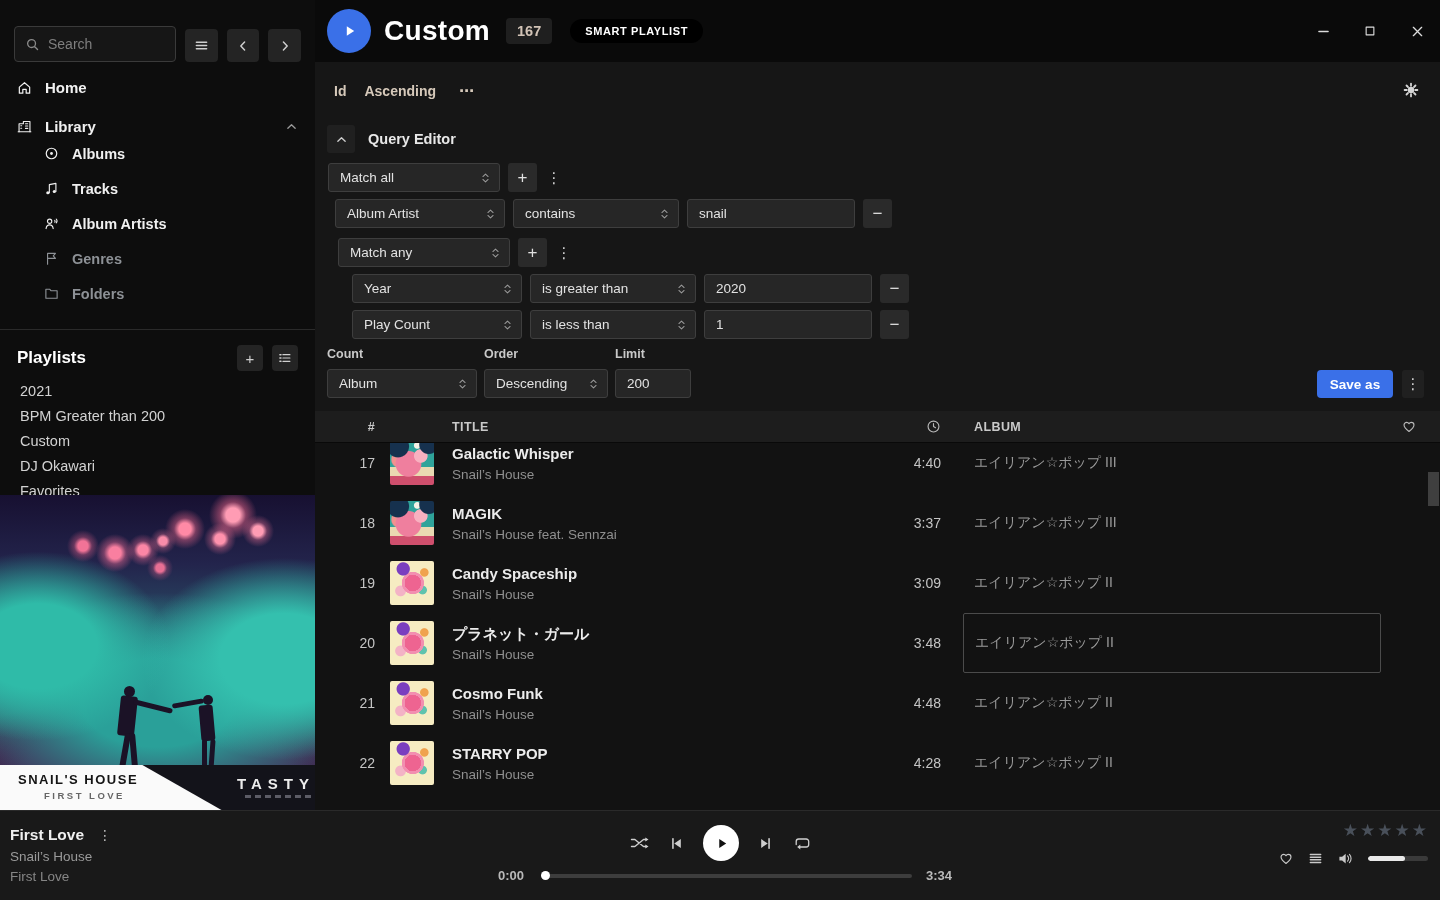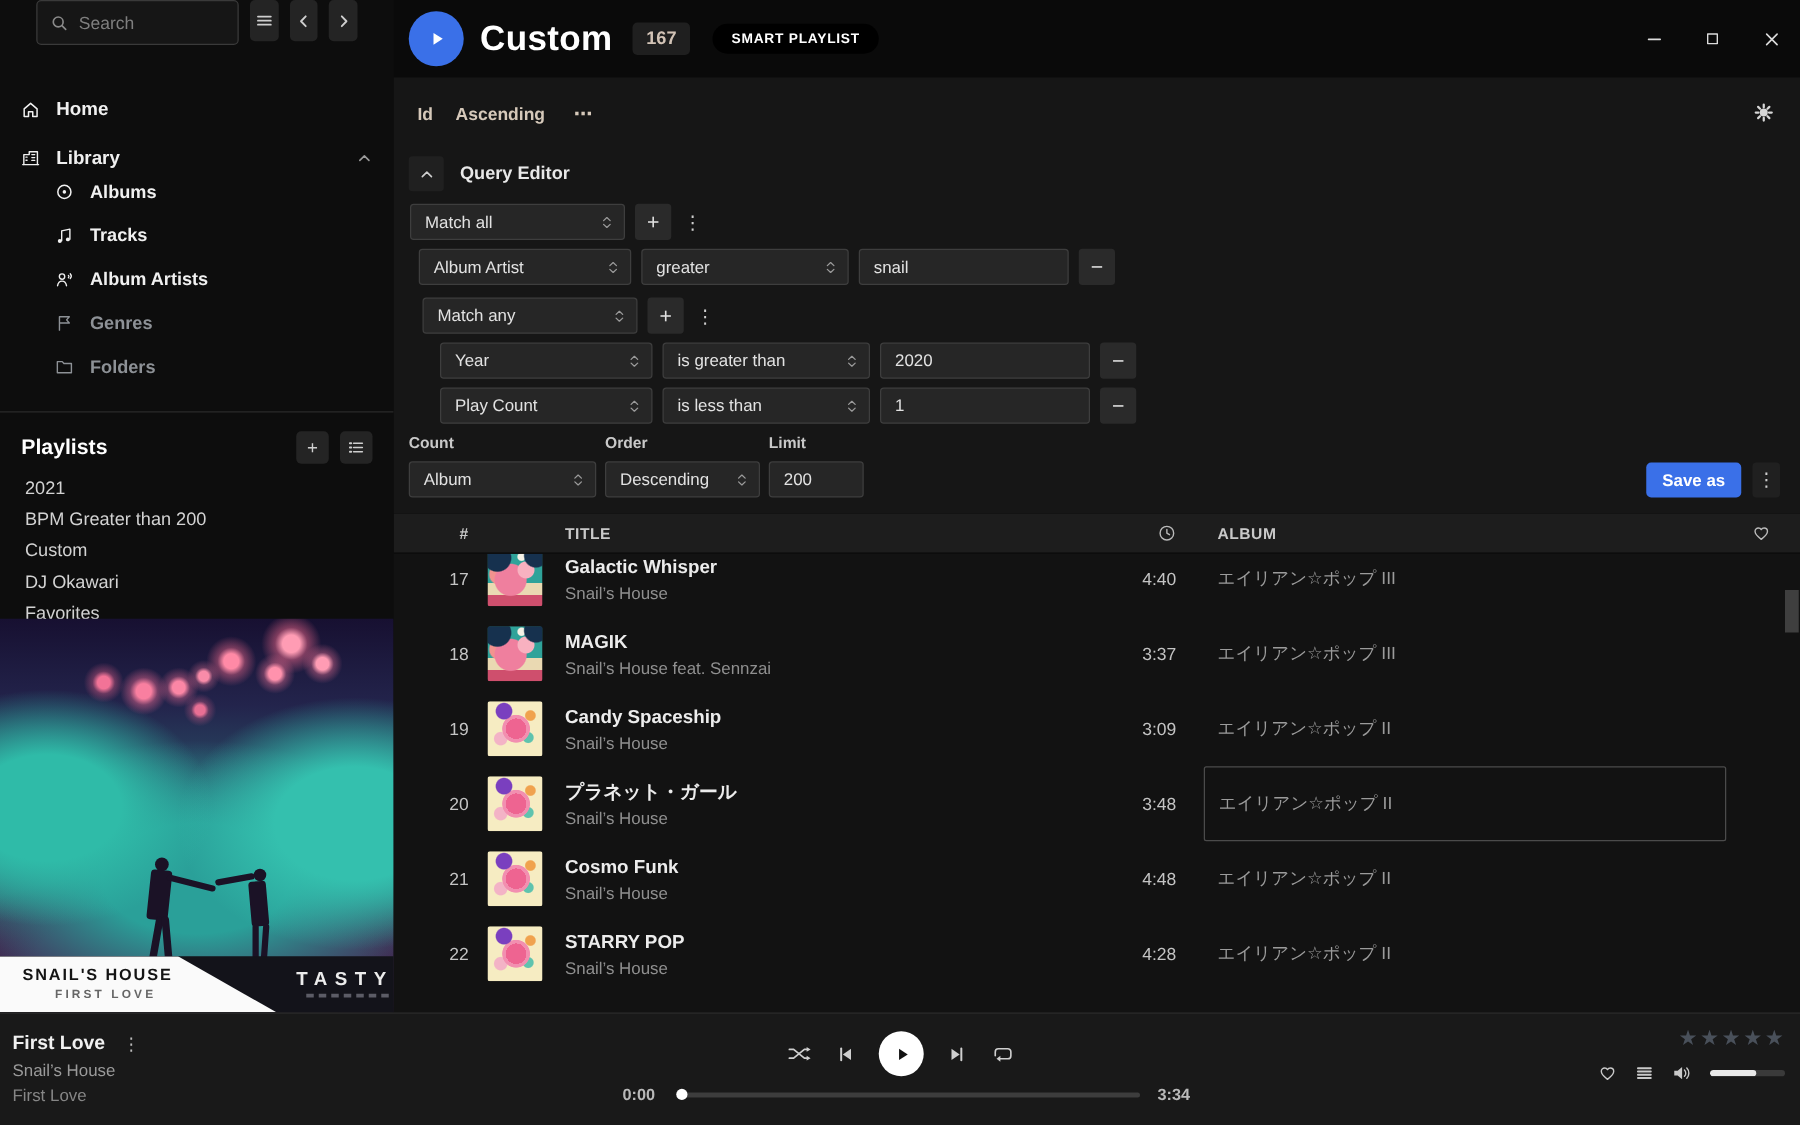--- a/index.html
+++ b/index.html
@@ -1,21 +1,21 @@
 <!DOCTYPE html>
 <html><head>
 <meta charset="utf-8">
 <style>
   *{margin:0;padding:0;box-sizing:border-box;font-family:"Liberation Sans","DejaVu Sans",sans-serif}
   html,body{background:#000;width:1440px;height:900px;overflow:hidden}
   .app{position:relative;width:1440px;height:900px;background:#0d0d0d;color:#ececec}
 
   
   .sidebar{position:absolute;left:0;top:0;width:315px;height:810px;background:#0d0d0d;overflow:hidden}
-  .side-top{display:flex;align-items:flex-start;height:62px;padding:0 29px;gap:9px}
+  .side-top{display:flex;align-items:flex-end;height:62px;padding:0 14px;gap:9px}
   .searchbox{display:flex;align-items:center;gap:8px;width:162px;height:36px;background:#161616;border:1px solid #3a3a3a;border-radius:4px;padding:0 10px;color:#8a8a8a}
   .searchbox input{flex:1;min-width:0;background:none;border:none;outline:none;color:#ddd;font-size:14px}
   .searchbox input::placeholder{color:#7f7f7f}
   .sq-btn{width:33px;height:33px;background:#242424;border:none;border-radius:4px;color:#cfcfcf;display:flex;align-items:center;justify-content:center;cursor:pointer}
   .nav-row{height:39px;display:flex;align-items:center;gap:13px;padding:0 17px;font-size:15px;font-weight:700;color:#f0f0f0}
   .nav-row .spacer{flex:1}
   .icn{display:inline-flex;align-items:center;justify-content:center;color:inherit}
   .icn svg{display:block}
   .lib-item{height:35px;display:flex;align-items:flex-start;gap:13px;padding-left:44px;font-size:14.5px;font-weight:700;color:#f0f0f0;cursor:pointer}
   .lib-item.dim{color:#8d9196}
@@ -404,21 +404,21 @@
           <div class="qrow qrule g0">
             <div class="qselect field">
               <span>Album Artist</span>
               <span class="icn caret">
                 <svg width="9" height="14" viewBox="0 0 10 16">
                   <path d="M2 6.3 5 3.5l3 2.8M2 9.7l3 2.8 3-2.8" stroke="currentColor" fill="none" stroke-linecap="round" stroke-linejoin="round" stroke-width="1.2"></path>
                 </svg>
               </span>
             </div>
             <div class="qselect op">
-              <span>greater</span>
+              <span>contains</span>
               <span class="icn caret">
                 <svg width="9" height="14" viewBox="0 0 10 16">
                   <path d="M2 6.3 5 3.5l3 2.8M2 9.7l3 2.8 3-2.8" stroke="currentColor" fill="none" stroke-linecap="round" stroke-linejoin="round" stroke-width="1.2"></path>
                 </svg>
               </span>
             </div>
             <input class="qinput" value="snail" style="">
             <button class="qbtn boxed">−</button>
           </div>
           <div class="qrow qhead g1">

